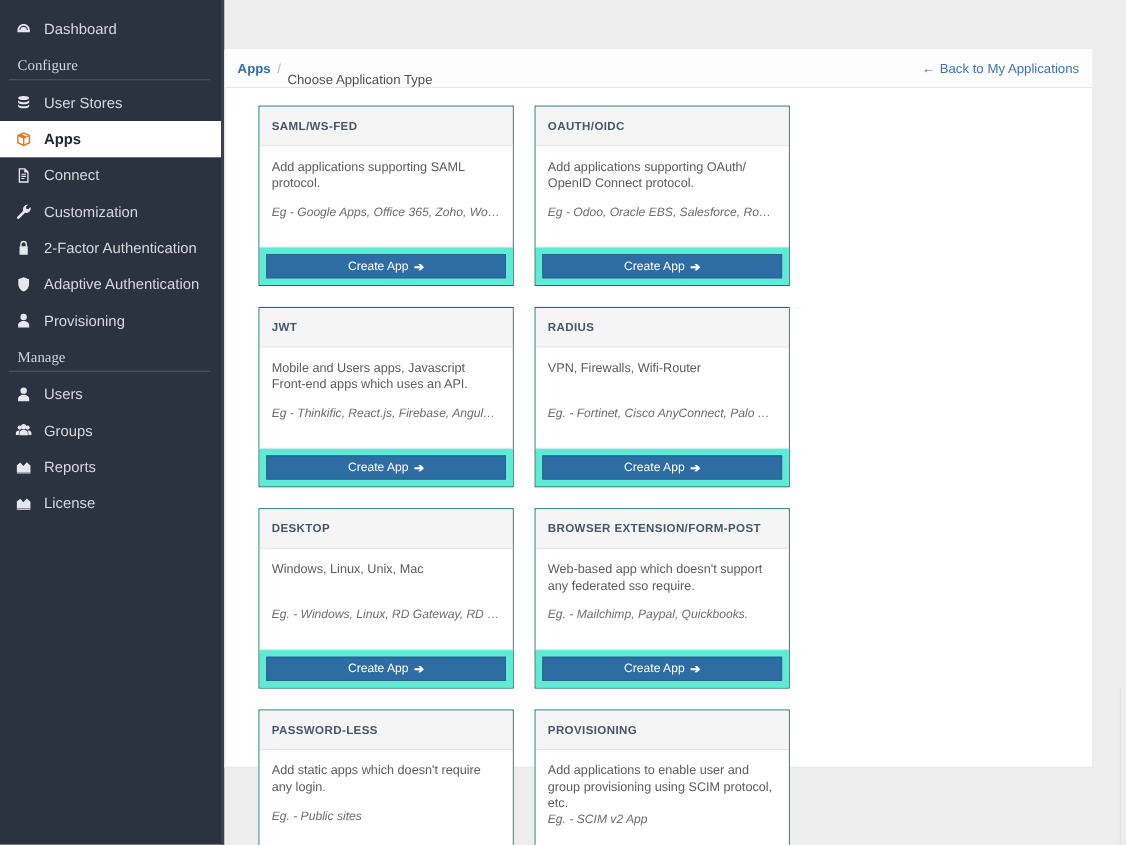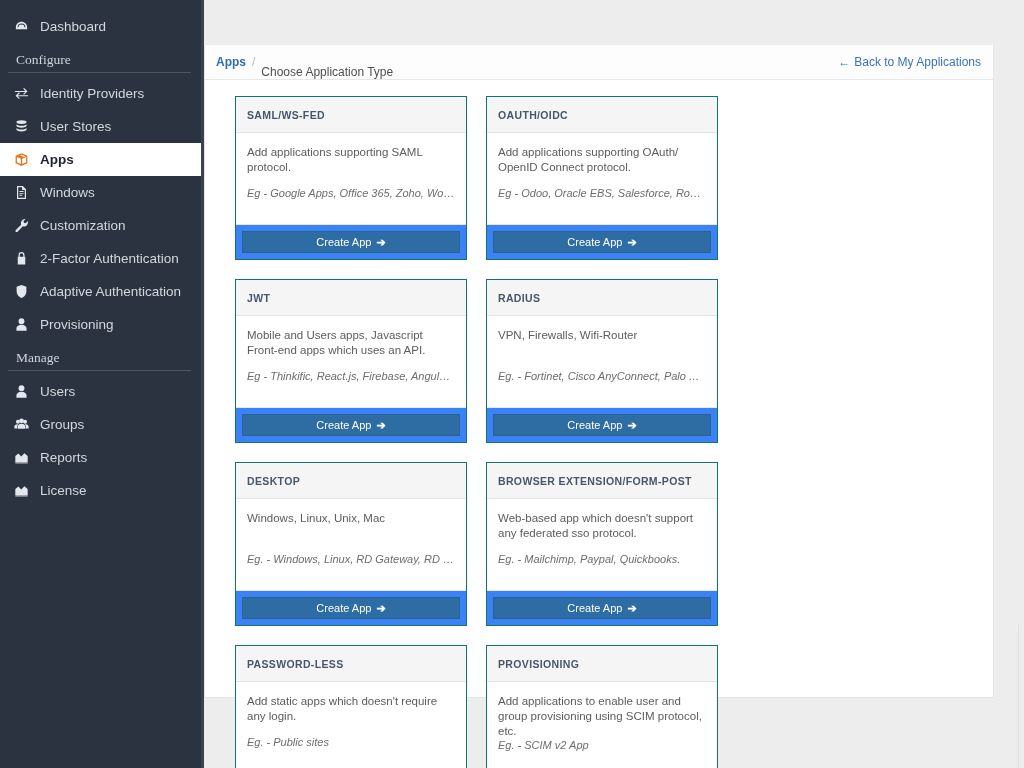--- a/index.html
+++ b/index.html
@@ -153,21 +153,21 @@
     padding-bottom: 9px;
     font-size: 11px;
     font-style: italic;
     color: #6d6d6d;
     white-space: nowrap;
     overflow: hidden;
     text-overflow: ellipsis;
   }
   .card-foot {
     padding: 6px;
-    background: #3b82f6;
+    background: #5eead4;
   }
   .create-btn {
     display: flex;
     align-items: center;
     justify-content: center;
     gap: 5px;
     height: 22px;
     background: #2e6da4;
     color: #ffffff;
     font-size: 11px;
@@ -199,28 +199,20 @@
             <path d="M8 3C4.7 3 2 5.6 2 8.8V11h12V8.8C14 5.6 11.3 3 8 3zm0 1.7a4.2 4.2 0 014.2 4.2H11A3 3 0 008 5.9a3 3 0 00-3.2 3H3.8A4.2 4.2 0 018 4.7zm1.9 1.9l-2.5 2a.8.8 0 101 1.2l2.2-2.4a.4.4 0 00-.7-.8z"></path>
           </svg>
         </span>
         <span class="lbl">Dashboard</span>
       </div>
       <div class="nav-section">Configure</div>
       <div class="nav-divider"></div>
       <div class="nav-item">
         <span class="ico">
           <svg width="15" height="15" viewBox="0 0 16 16" fill="currentColor">
-            <path d="M1 5.2h11l-2.2-2.2.9-.9 3.6 3.6-3.6 3.6-.9-.9L12 6.4H1zM15 10.8H4l2.2 2.2-.9.9L1.7 10.3l3.6-3.6.9.9L4 9.8h11z"></path>
-          </svg>
-        </span>
-        <span class="lbl">Identity Providers</span>
-      </div>
-      <div class="nav-item">
-        <span class="ico">
-          <svg width="15" height="15" viewBox="0 0 16 16" fill="currentColor">
             <ellipse cx="8" cy="3.3" rx="5.4" ry="2"></ellipse>
             <path d="M2.6 5.3c0 1.1 2.4 2 5.4 2s5.4-.9 5.4-2v2c0 1.1-2.4 2-5.4 2s-5.4-.9-5.4-2z"></path>
             <path d="M2.6 9.3c0 1.1 2.4 2 5.4 2s5.4-.9 5.4-2v2c0 1.1-2.4 2-5.4 2s-5.4-.9-5.4-2z"></path>
           </svg>
         </span>
         <span class="lbl">User Stores</span>
       </div>
       <div class="nav-item active">
         <span class="ico">
           <svg width="15" height="15" viewBox="0 0 16 16" fill="currentColor">
@@ -228,21 +220,21 @@
           </svg>
         </span>
         <span class="lbl">Apps</span>
       </div>
       <div class="nav-item">
         <span class="ico">
           <svg width="15" height="15" viewBox="0 0 16 16" fill="currentColor">
             <path d="M3.2 1h6.2l3.4 3.4V15H3.2zm1.3 1.3v11.4h7V5.2H8.6V2.3zm1.3 4.1h4.4v1H5.8zm0 2h4.4v1H5.8zm0 2h3v1h-3z"></path>
           </svg>
         </span>
-        <span class="lbl">Windows</span>
+        <span class="lbl">Connect</span>
       </div>
       <div class="nav-item">
         <span class="ico">
           <svg width="15" height="15" viewBox="0 0 16 16" fill="currentColor">
             <path d="M11.6 1.2a4.3 4.3 0 00-4 5.9L1.7 13a1.3 1.3 0 001.8 1.8l5.9-5.9a4.3 4.3 0 005.3-5.6l-2.2 2.2-1.9-.4-.4-1.9 2.2-2.2a4.3 4.3 0 00-.8-.1z"></path>
           </svg>
         </span>
         <span class="lbl">Customization</span>
       </div>
       <div class="nav-item">
@@ -401,21 +393,21 @@
                 <span>Create App</span>
                 <span class="arr">➔</span>
               </div>
             </div>
           </div>
           <div class="card">
             <div class="card-head">
               <span class="card-title">BROWSER EXTENSION/FORM-POST</span>
             </div>
             <div class="card-body">
-              <div class="card-desc">Web-based app which doesn't support any federated sso protocol.</div>
+              <div class="card-desc">Web-based app which doesn't support any federated sso require.</div>
               <div class="card-eg">Eg. - Mailchimp, Paypal, Quickbooks.</div>
             </div>
             <div class="card-foot">
               <div class="create-btn">
                 <span>Create App</span>
                 <span class="arr">➔</span>
               </div>
             </div>
           </div>
           <div class="card">

